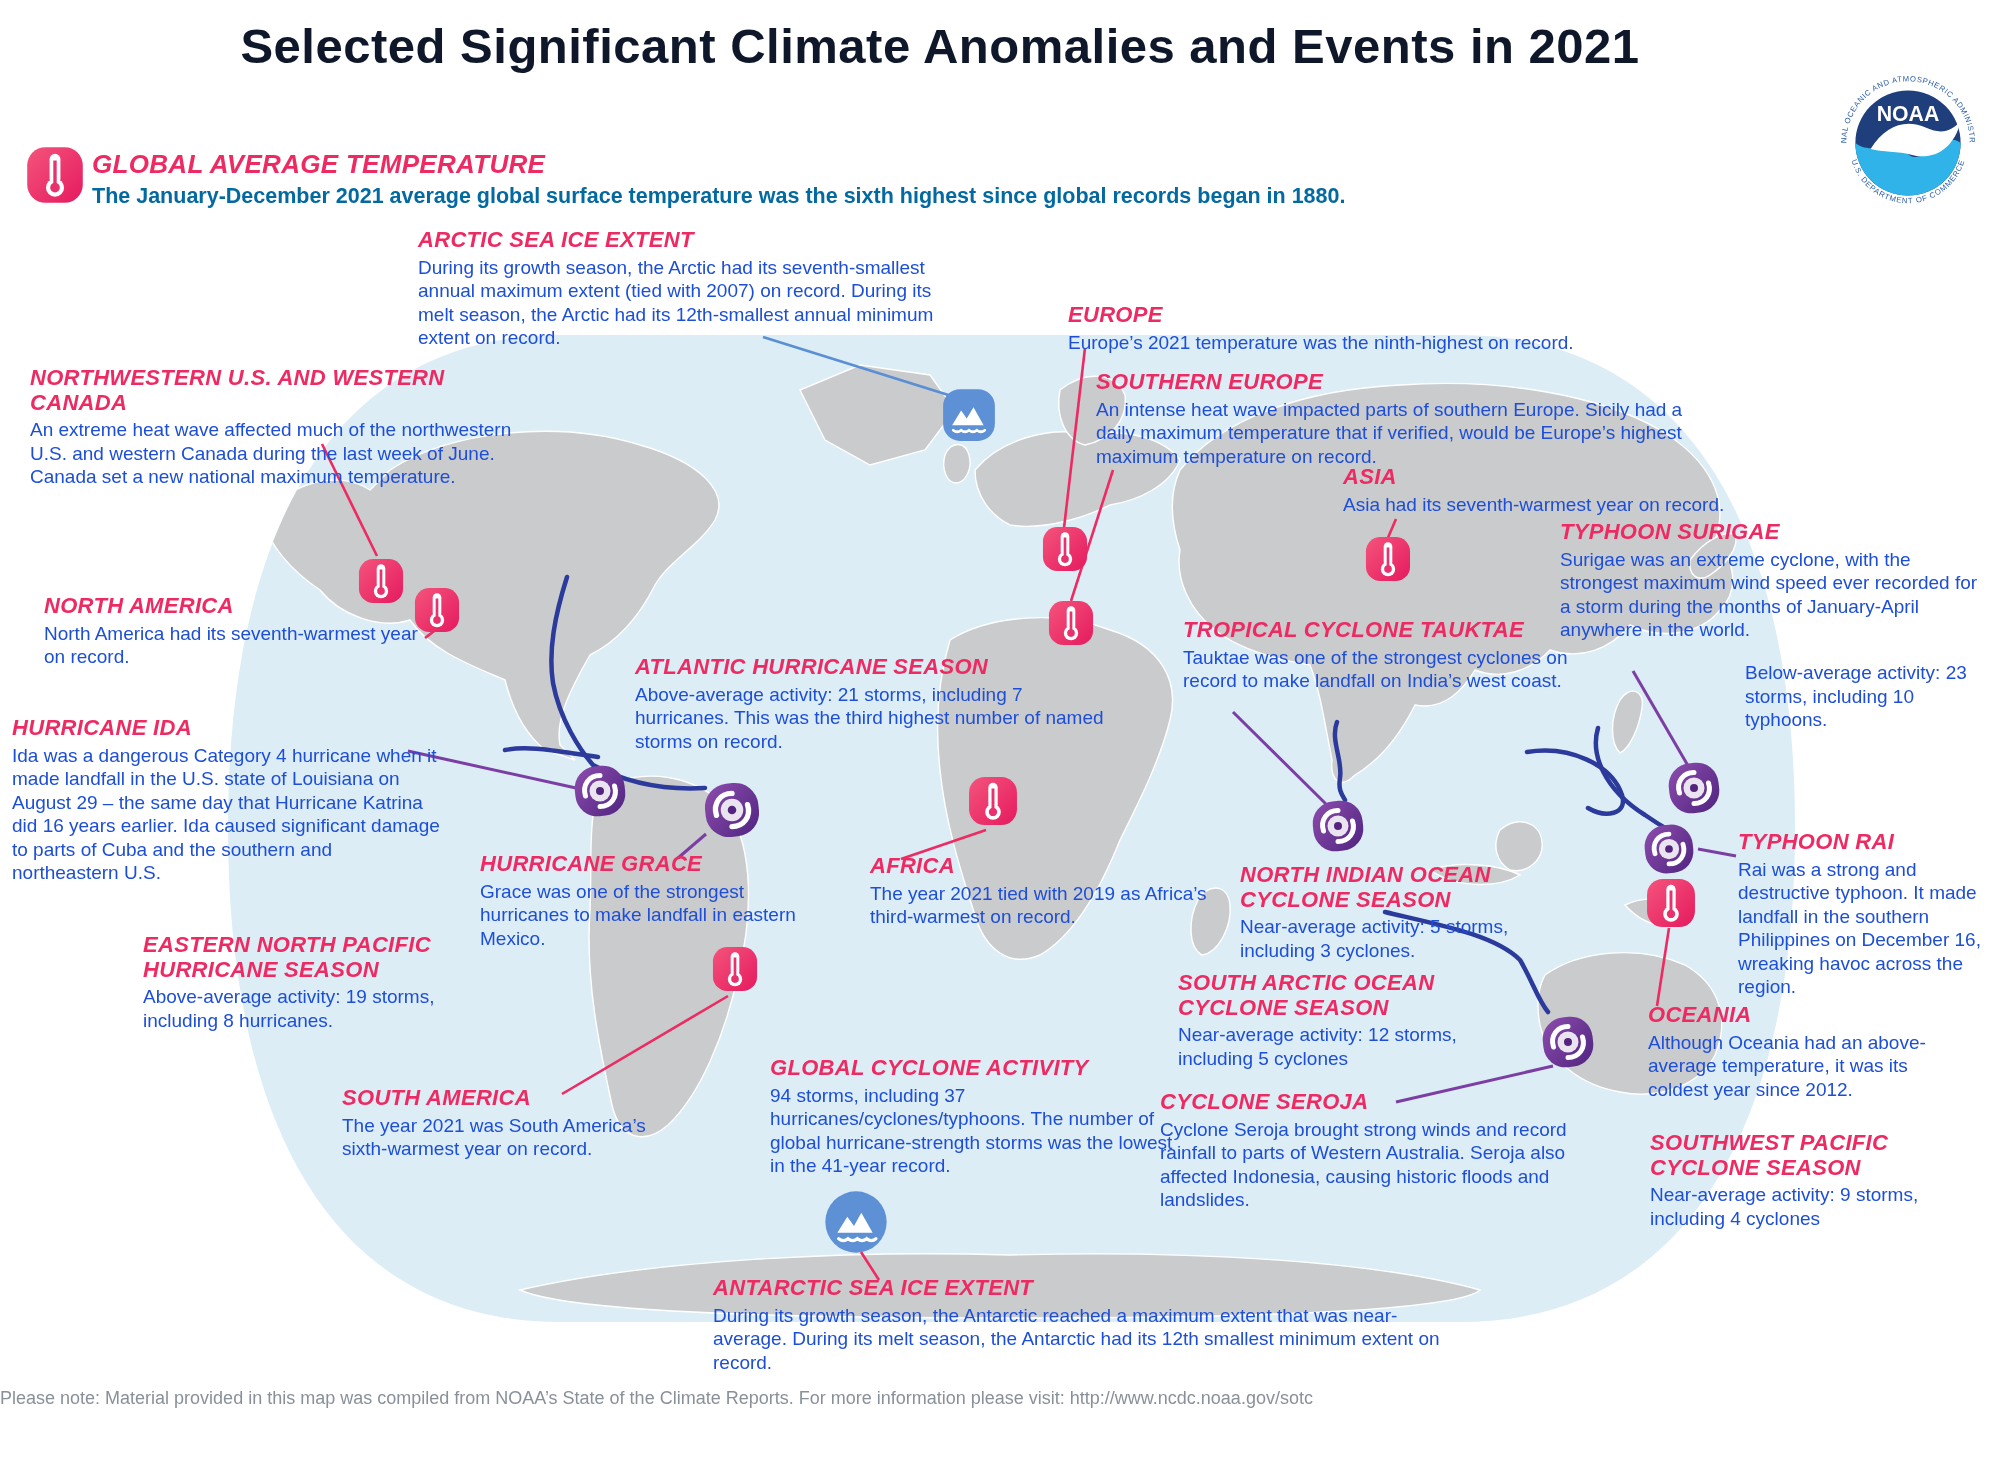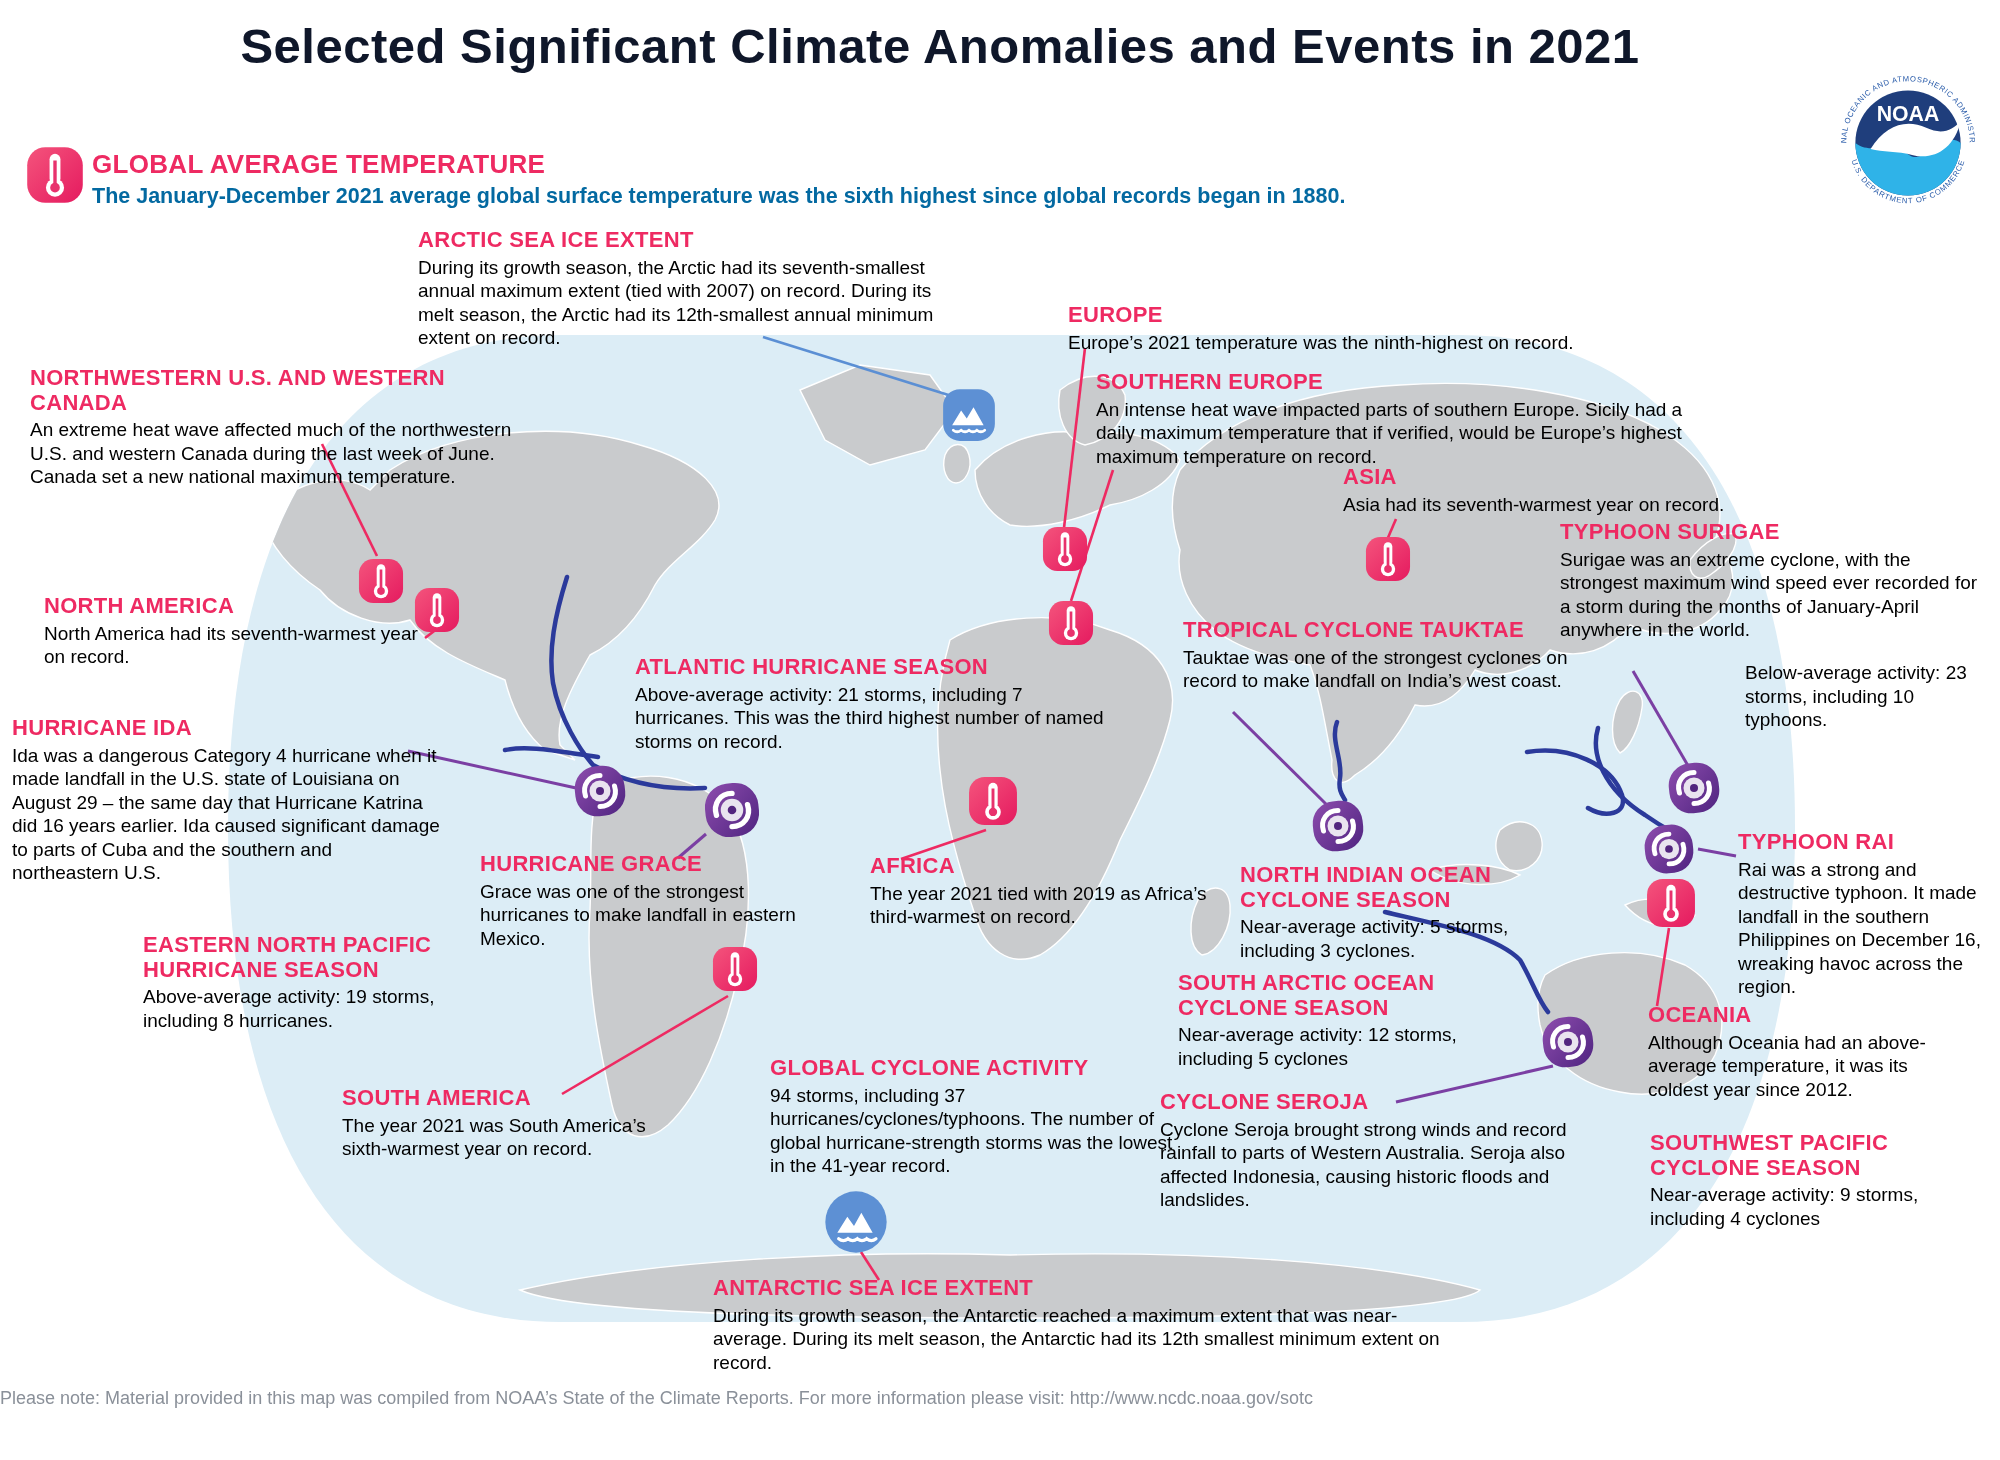--- a/index.html
+++ b/index.html
@@ -2,22 +2,22 @@
 <html><head>
 <meta charset="utf-8">
 <style>
   html,body{margin:0;padding:0;background:#fff;}
   #canvas{position:relative;width:2000px;height:1460px;background:#fff;overflow:hidden;
           font-family:"Liberation Sans",sans-serif;}
   .page-title{position:absolute;left:0;top:18px;width:1880px;text-align:center;
               font-size:49px;font-weight:700;color:#0f172a;letter-spacing:.5px;}
   #map-svg{position:absolute;left:0;top:0;}
   .ann{position:absolute;z-index:5;}
-  .ann-title{font-size:22px;font-weight:700;color:#EE2A62;line-height:1.12;letter-spacing:.3px;}
-  .ann-body{font-size:19px;color:#000000;line-height:1.24;margin-top:3px;}
+  .ann-title{font-size:22px;font-weight:700;color:#EE2A62;line-height:1.12;letter-spacing:.3px;font-style:italic;}
+  .ann-body{font-size:19px;color:#1d4ed8;line-height:1.24;margin-top:3px;}
   .lead .ann-title{font-size:26px;}
   .lead .ann-body{font-size:21.5px;font-weight:700;color:#0369a1;margin-top:4px;}
   .footer{position:absolute;left:0;top:1388px;width:2000px;text-align:left;
           font-size:18px;color:#8A9099;}
   .ln-pink{stroke:#EE2A62;stroke-width:2.6;fill:none;}
   .ln-purple{stroke:#7B3FA3;stroke-width:3;fill:none;}
   .ln-blue{stroke:#5B8FD4;stroke-width:2.8;fill:none;}
   .track{stroke:#2B3A9B;stroke-width:4.5;fill:none;stroke-linecap:round;stroke-linejoin:round;}
   .land{fill:#C9CBCD;stroke:#FFFFFF;stroke-width:1.4;}
   #noaa-logo{position:absolute;left:1828px;top:58px;z-index:6;}

